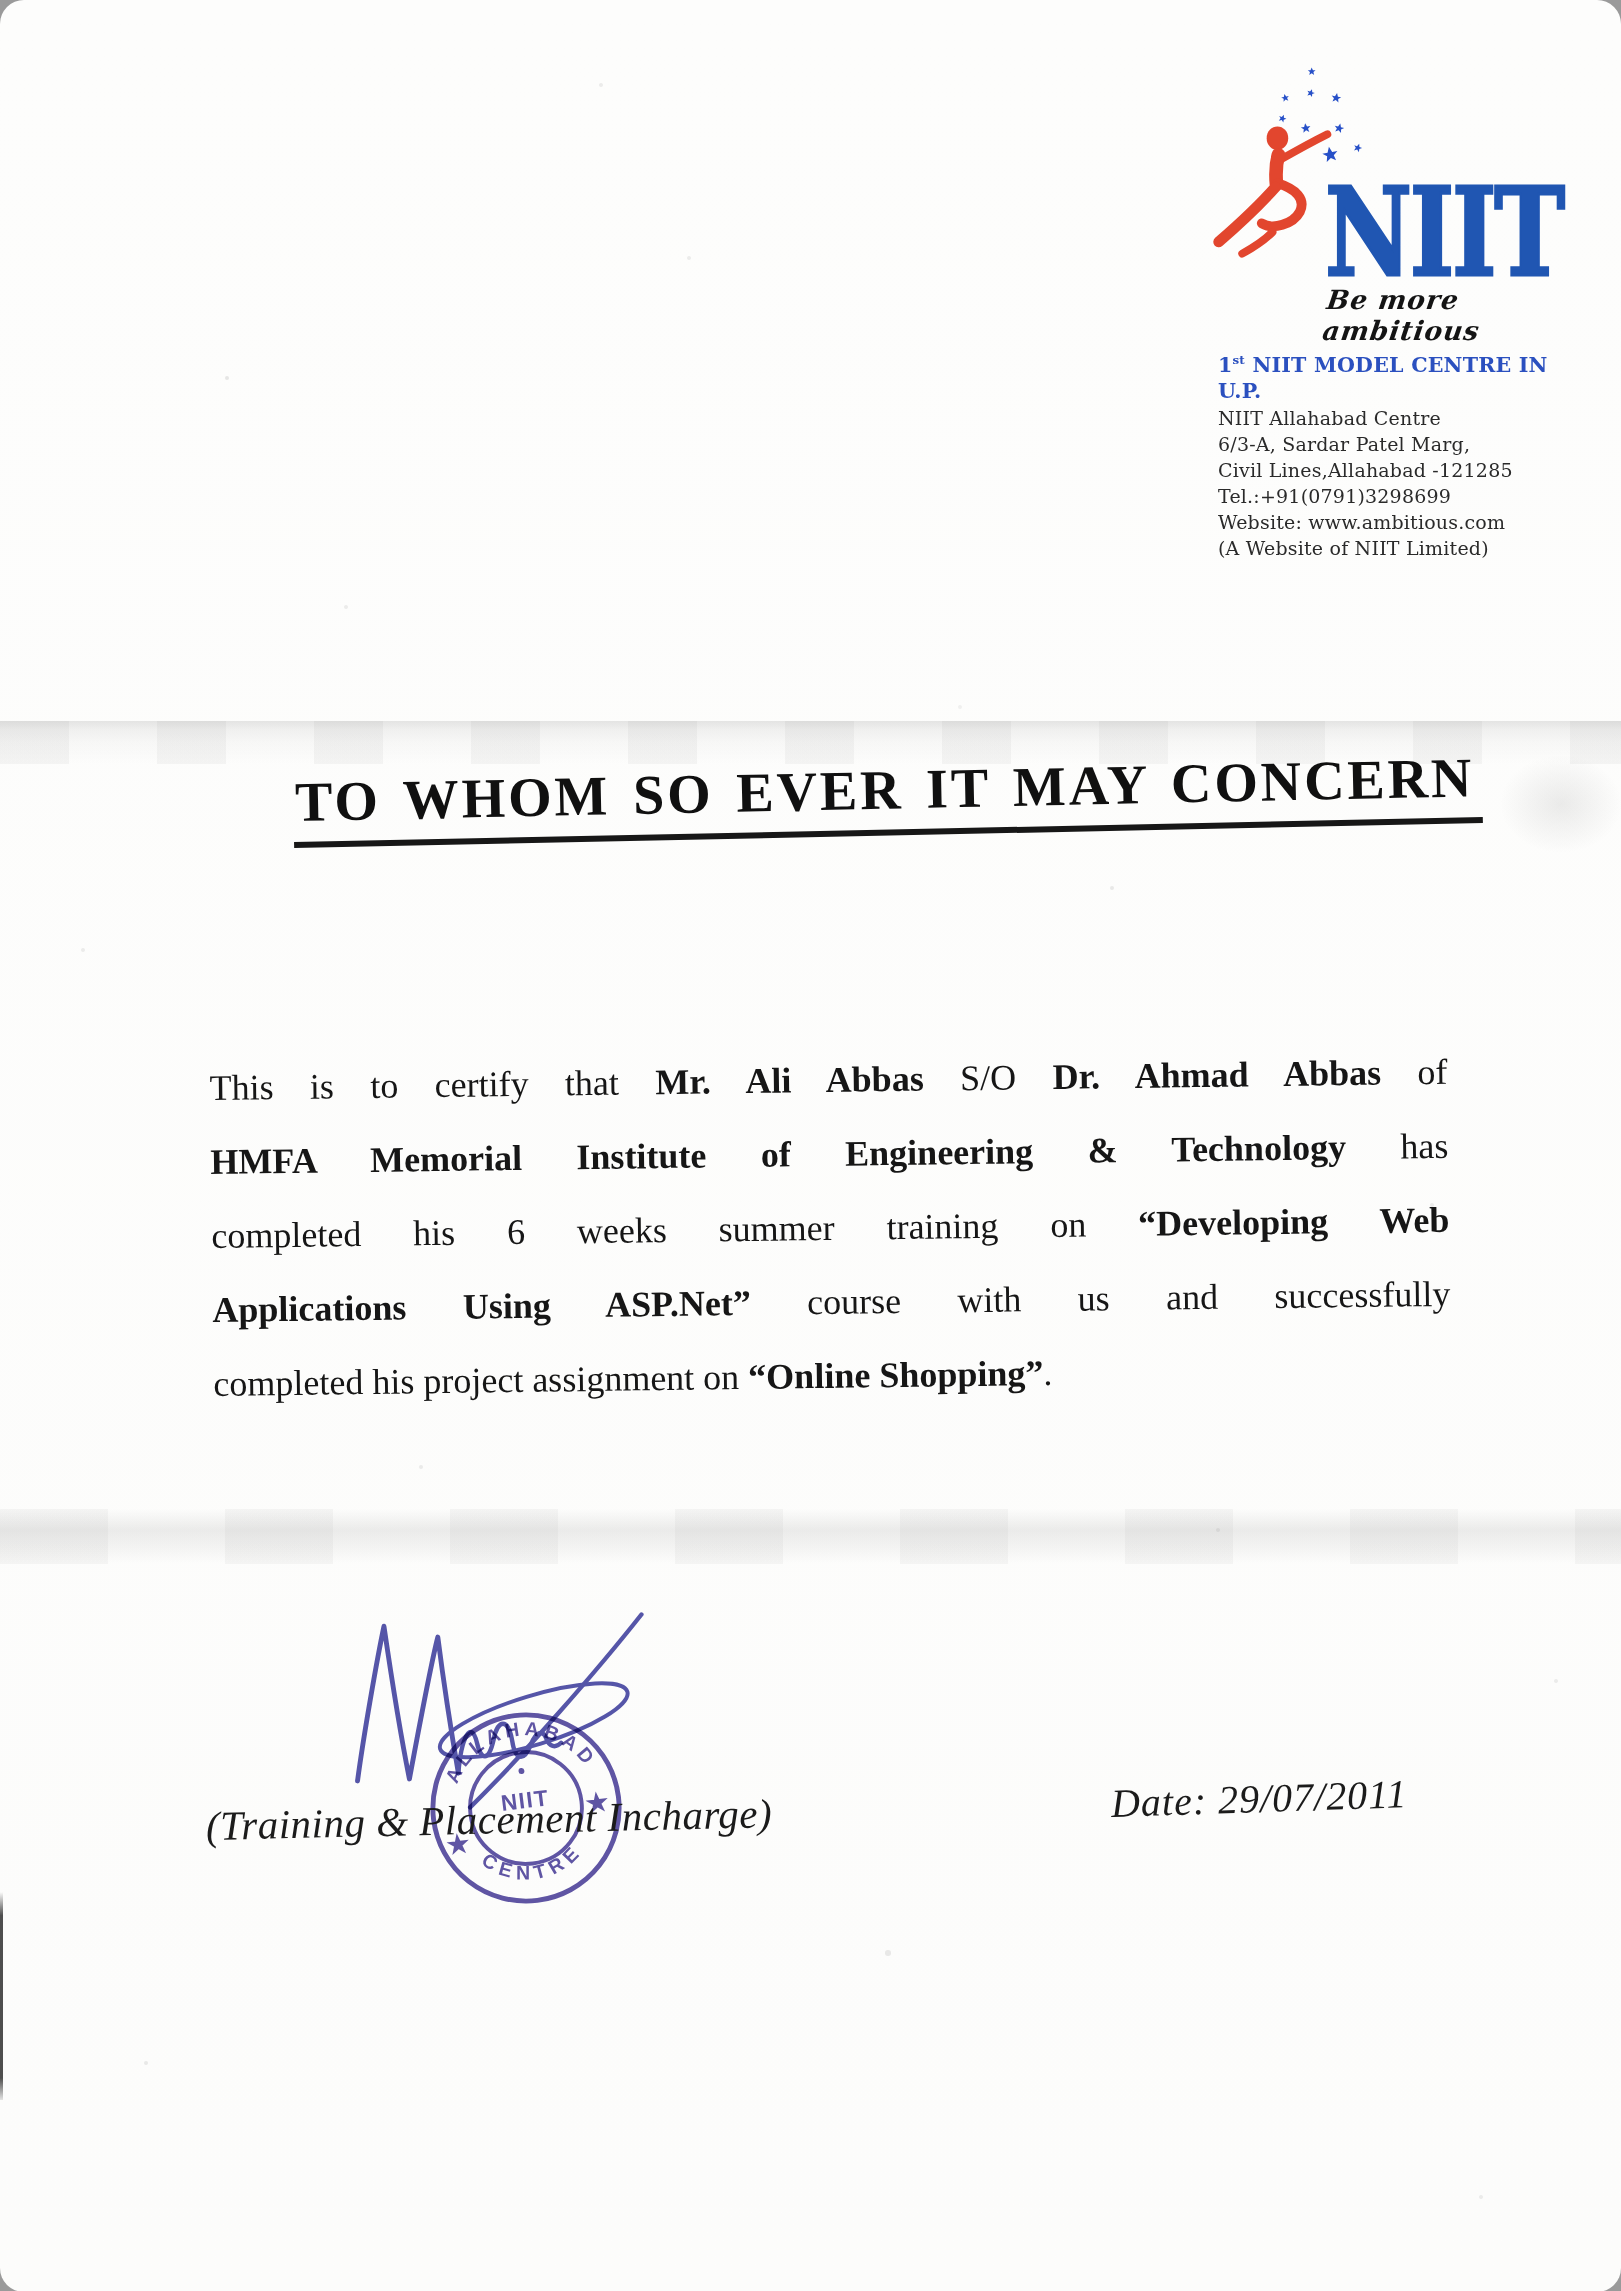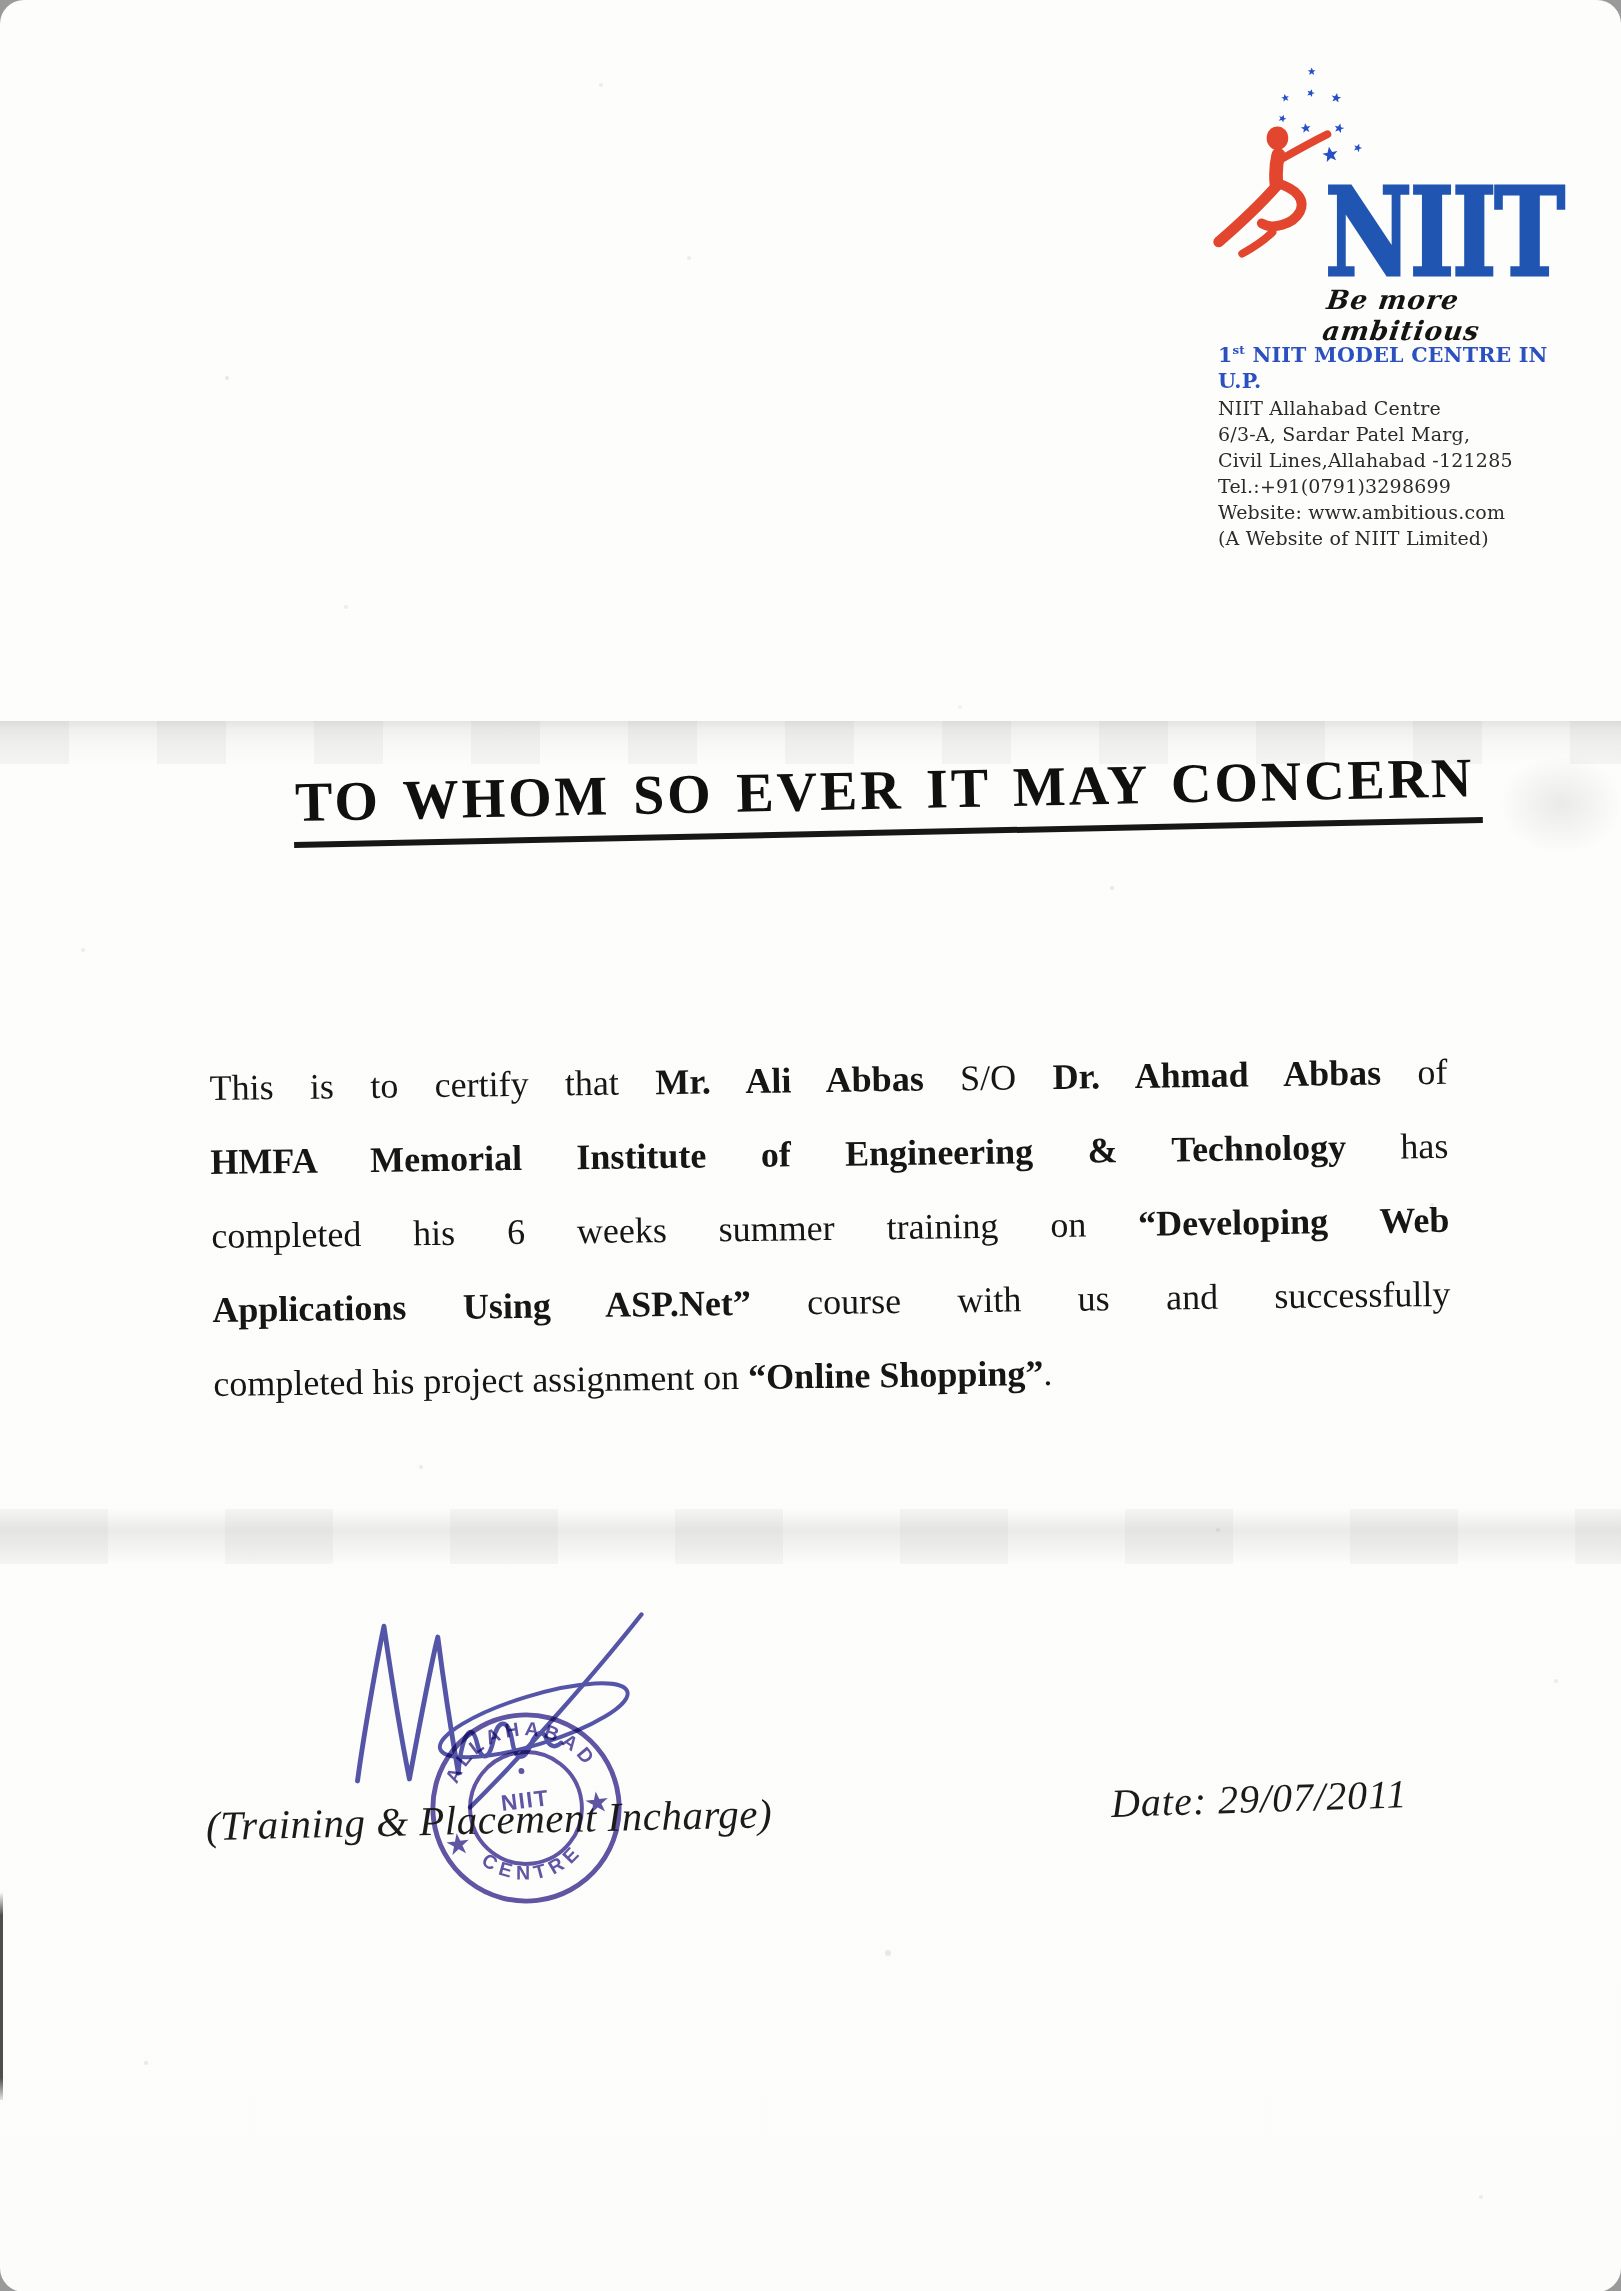--- a/index.html
+++ b/index.html
@@ -37,21 +37,21 @@
   
   .logo-svg{position:absolute;left:1204px;top:44px;width:421px;height:294px;}
   .brand{position:absolute;left:1325px;top:178px;height:110px;
     font-family:"DejaVu Serif", serif;font-weight:700;font-size:122px;line-height:108px;
     letter-spacing:-2.9px;color:#2056b2;-webkit-text-stroke:2.9px #2056b2;
     transform:scaleX(.78);transform-origin:left bottom;}
   .tagline{position:absolute;left:1325px;top:284px;
     font-family:"DejaVu Serif", serif;font-style:italic;font-weight:700;font-size:26.5px;
     letter-spacing:1px;color:#141414;transform:skewX(-8deg);}
   
-  .address{position:absolute;left:1218px;top:337px;width:333px;
+  .address{position:absolute;left:1218px;top:347px;width:333px;
     font-family:"DejaVu Serif", serif;}
   .addr-heading{font-weight:700;font-size:20.6px;line-height:26.5px;color:#2b50bf;letter-spacing:0.2px;}
   .addr-heading sup{font-size:11.8px;}
   .addr-lines{font-weight:400;font-size:19px;line-height:26px;color:#2a2a2a;letter-spacing:0.2px;}
   
   .title{position:absolute;left:294px;top:770px;margin:0;width:max-content;white-space:nowrap;
     font-family:"Liberation Serif", serif;font-weight:700;font-size:56px;letter-spacing:2.9px;word-spacing:5.9px;
     color:#101010;padding:0 7.8px 7.8px 2px;border-bottom:6.9px solid #171717;
     transform:rotate(-1.2deg);transform-origin:left 90%;}
   

